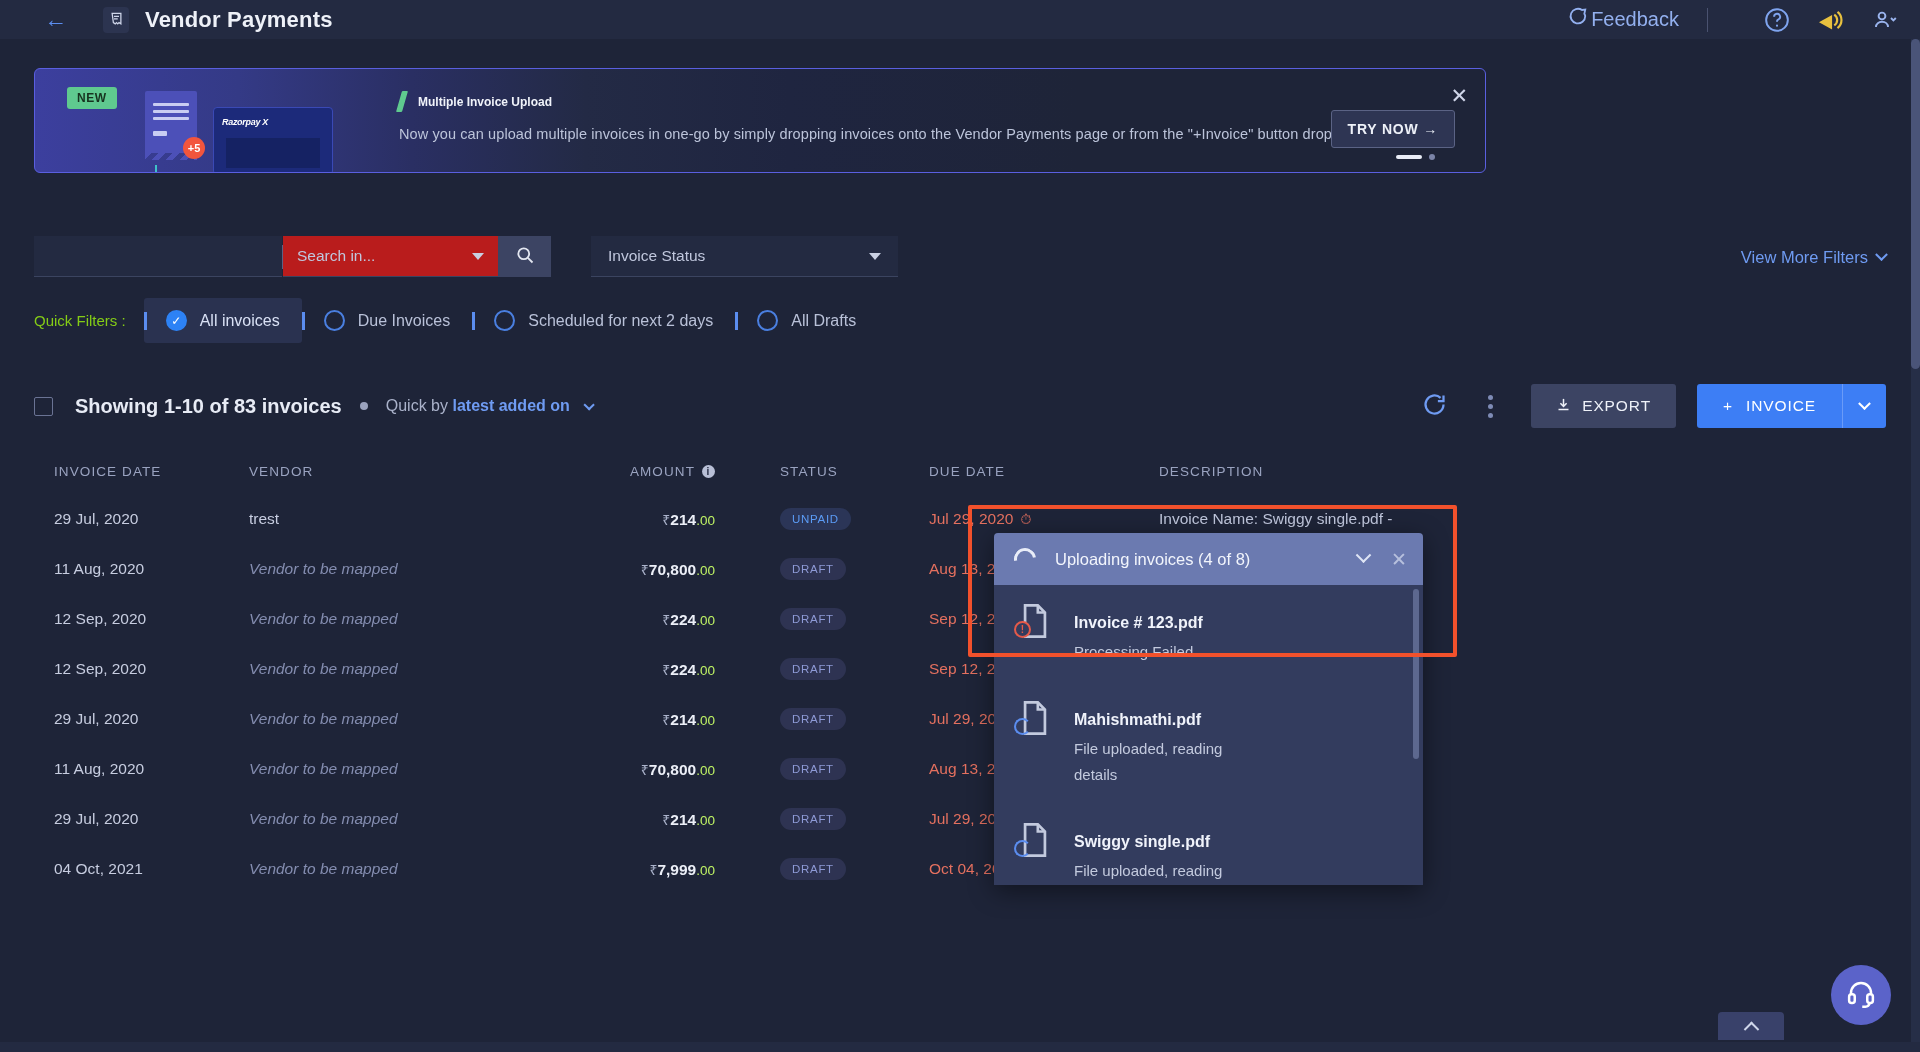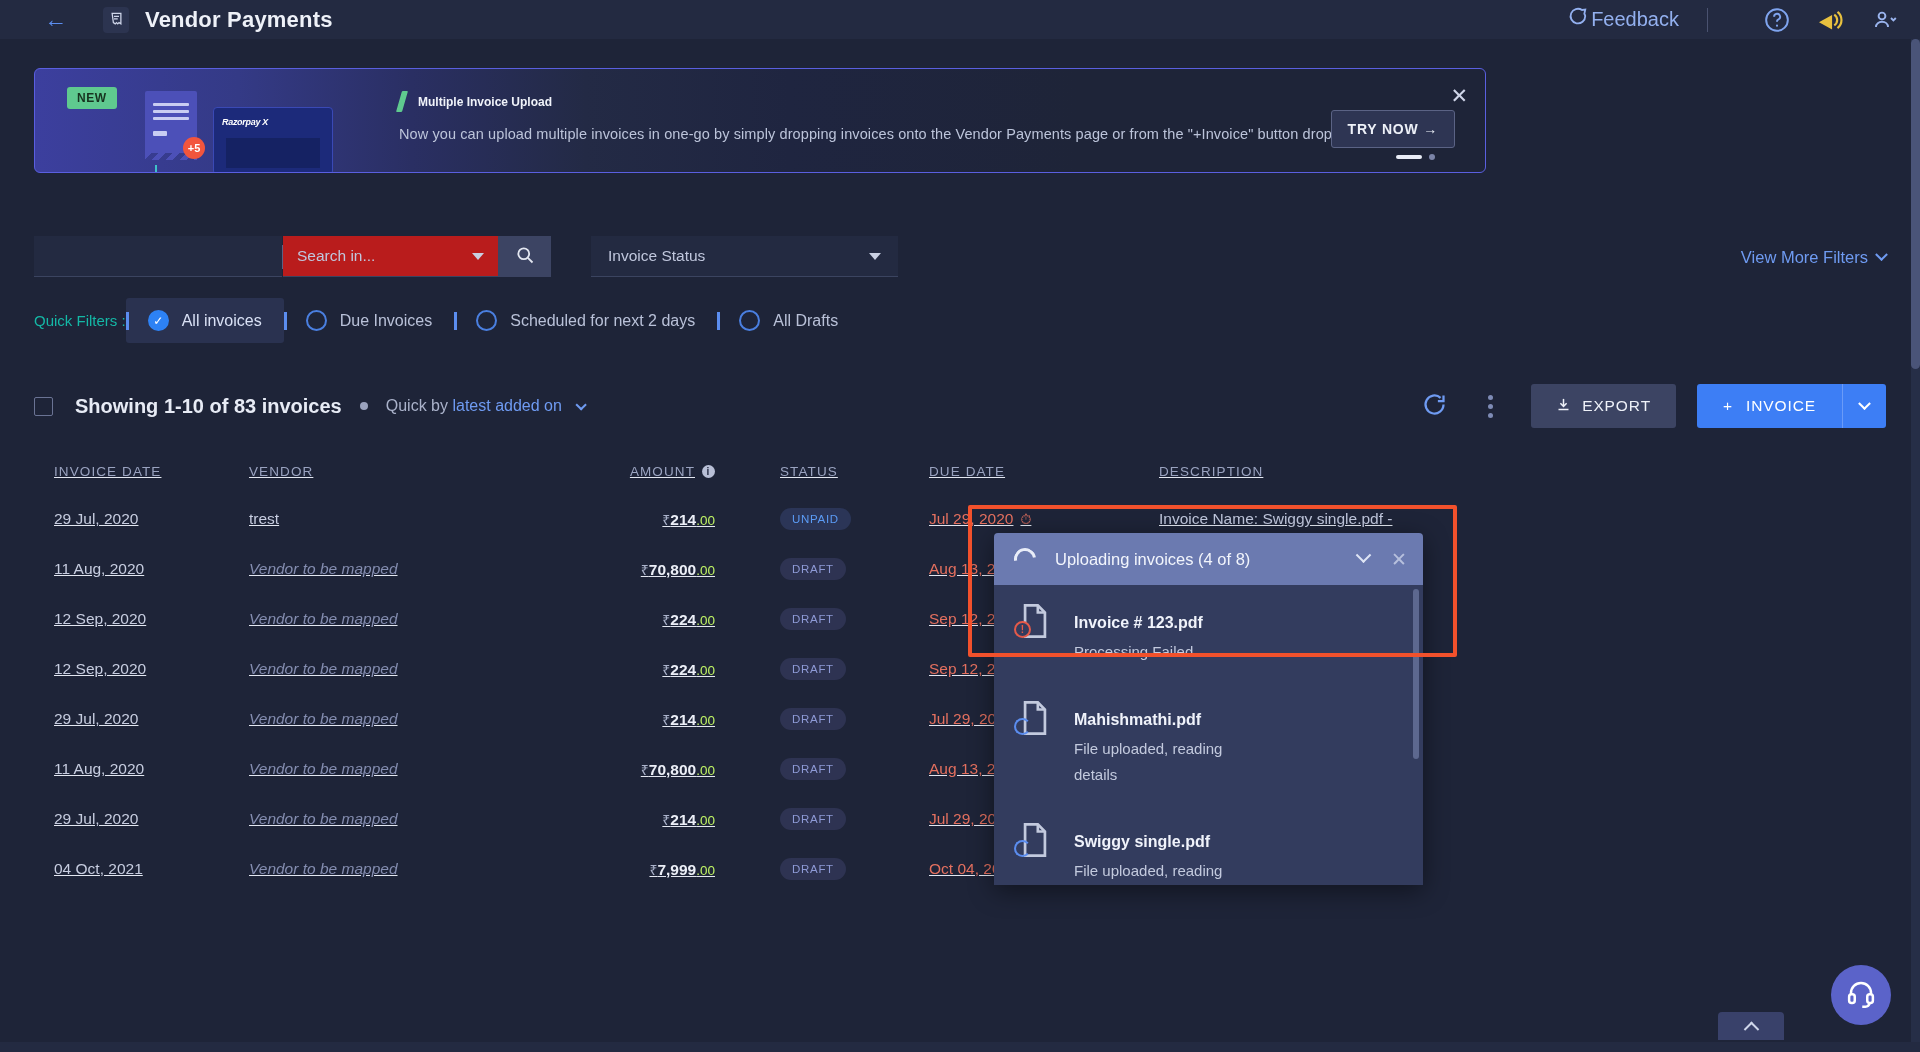--- a/index.html
+++ b/index.html
@@ -96,39 +96,39 @@
   }
   .status-select span { color:#c0c7dd; font-size:15.5px; }
   .view-more {
     position:absolute; right:34px; top:248px; color:#6f9bf2; font-size:16.5px;
     display:flex; align-items:center; gap:9px; cursor:pointer;
   }
   .chev { display:inline-block; width:9px; height:9px; border-right:2px solid #6f9bf2; border-bottom:2px solid #6f9bf2; transform:rotate(45deg) translate(-2px,-2px); }
 
   
   .quickrow { position:absolute; left:34px; top:298px; display:flex; align-items:center; }
-  .qf-label { font-size:15px; color:#14b8a6; }
+  .qf-label { font-size:15px; color:#84cc16; margin-right:18px; }
   .qf {
     display:flex; align-items:center; height:45px; padding:0 22px 0 0; cursor:pointer; position:relative;
   }
   .qf .tick { width:3px; height:18px; background:#5b8def; margin-right:19px; }
   .qf.active { background:#2a3250; border-radius:3px; }
   .qf-radio { width:21px; height:21px; border-radius:50%; border:2px solid #4a7fe0; margin-right:13px; flex:0 0 auto; }
   .qf.active .qf-radio { background:#2d82f5; border-color:#2d82f5; display:flex; align-items:center; justify-content:center; }
   .qf-check { color:#fff; font-size:12px; line-height:1; }
   .qf-text { font-size:16px; color:#b9c1d8; white-space:nowrap; }
   .qf.active .qf-text { color:#d9e1f5; }
 
   
   .toolbar { position:absolute; left:34px; top:378px; right:34px; height:56px; display:flex; align-items:center; }
   .tb-check { width:19px; height:19px; border:1.5px solid #6a7394; border-radius:2px; margin-right:22px; cursor:pointer; }
   .showing { font-size:20px; font-weight:bold; color:#e7ebf5; }
   .dot-sep { width:8px; height:8px; border-radius:50%; background:#9aa2bd; margin:0 18px; }
   .sortby { font-size:16px; color:#aab2ca; }
-  .sortby b { color:#6f9bf2; font-weight:normal; }
+  .sortby b { color:#6f9bf2; font-weight:bold; }
   .sort-chev { display:inline-block; width:8px; height:8px; border-right:2px solid #6f9bf2; border-bottom:2px solid #6f9bf2; transform:rotate(45deg) translateY(-3px); margin-left:9px; }
   .tb-right { margin-left:auto; display:flex; align-items:center; }
   .refresh { cursor:pointer; margin-right:40px; }
   .refresh svg { width:27px; height:27px; }
   .kebab { cursor:pointer; margin-right:38px; display:flex; flex-direction:column; gap:4px; }
   .kebab i { width:5px; height:5px; background:#7e8bb5; border-radius:50%; display:block; }
   .btn-export {
     background:#3b4karyawan; background:#3b4karyawan; background:#3c4463; color:#eef1f8;
     height:44px; padding:0 25px; border-radius:3px; display:flex; align-items:center; gap:11px;
     font-size:15.5px; letter-spacing:.9px; cursor:pointer; border:none;
@@ -136,21 +136,21 @@
   }
   .btn-invoice {
     margin-left:21px; background:#3d7ef5; color:#fff; height:44px; display:flex; align-items:center;
     border-radius:3px; cursor:pointer; overflow:hidden;
   }
   .btn-invoice .main { padding:0 26px; font-size:15.5px; letter-spacing:.9px; display:flex; align-items:center; gap:13px; }
   .btn-invoice .split { width:44px; height:100%; border-left:1px solid #6a9bf8; display:flex; align-items:center; justify-content:center; }
   .btn-invoice .split .c { width:9px;height:9px;border-right:2px solid #fff;border-bottom:2px solid #fff;transform:rotate(45deg) translate(-2px,-2px); }
 
   
-  .table { position:absolute; left:34px; top:448px; right:4px;text-decoration:underline; }
+  .table { position:absolute; left:34px; top:448px; right:4px; }
   .thead, .trow { display:flex; align-items:center; }
   .thead { height:46px; font-size:13.5px; letter-spacing:1.1px; color:#9aa3c0; }
   .trow { height:50px; font-size:15.5px; color:#c7cde0; }
   .c-date { width:215px; padding-left:20px; }
   .c-vendor { width:300px; }
   .c-amt { width:200px; text-align:right; padding-right:34px; }
   .c-status { width:180px; padding-left:31px; }
   .c-due { width:230px; }
   .c-desc { flex:1; padding-right:10px; white-space:nowrap; overflow:hidden; }
   .amt-cur { color:#aab2ca; font-size:14px; }

